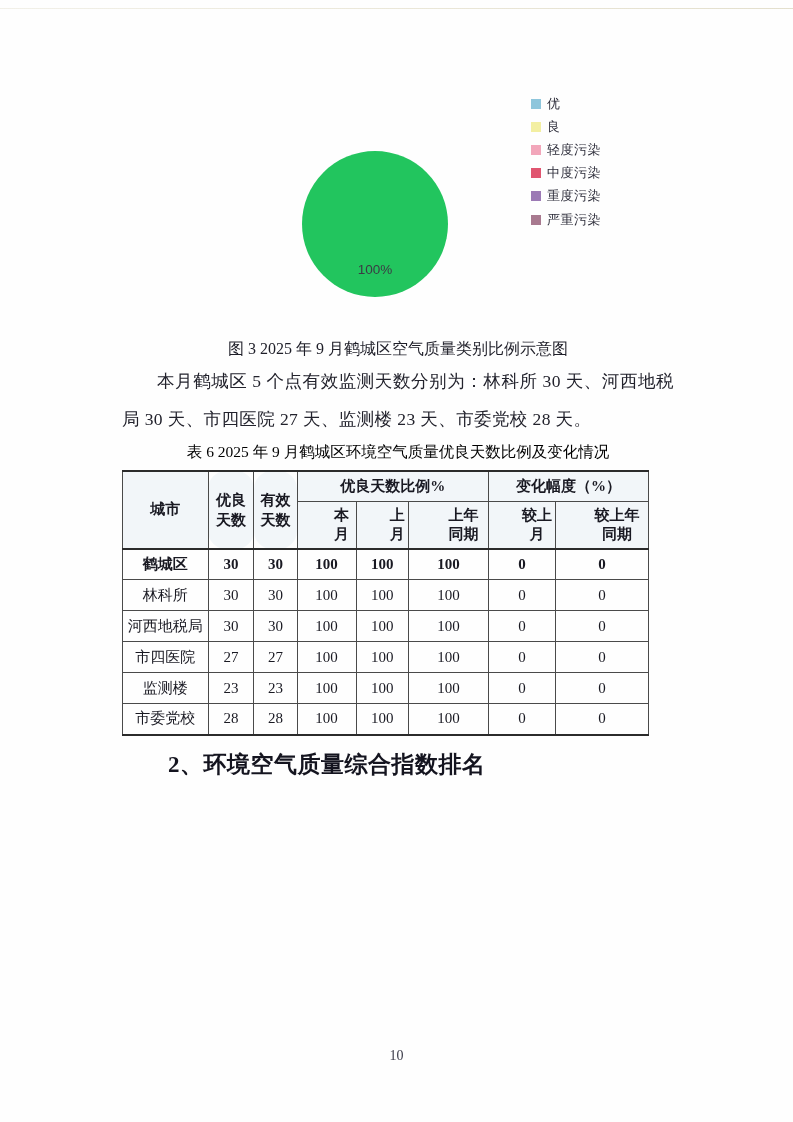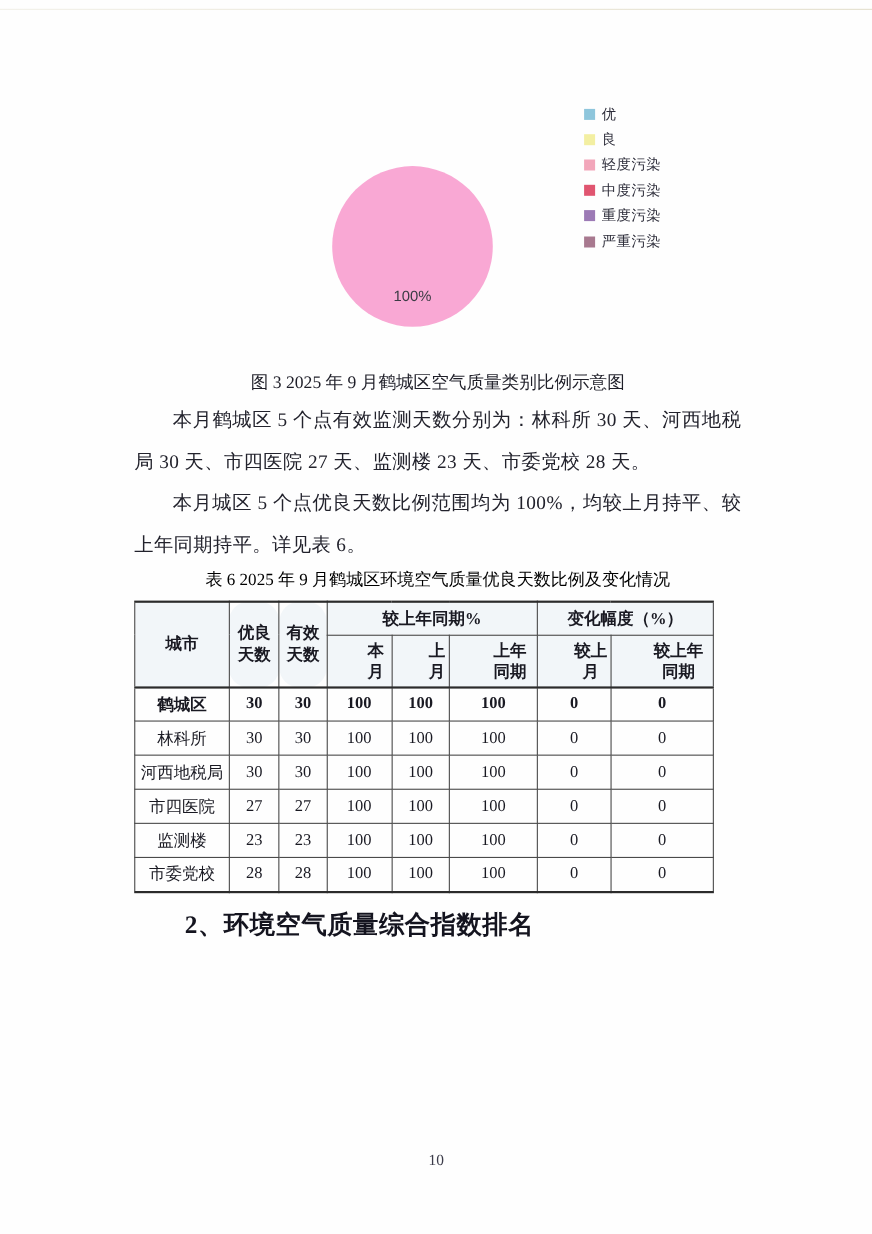--- a/index.html
+++ b/index.html
@@ -86,21 +86,21 @@
 </style>
 </head>
 <body>
 
 <div class="page">
   <div class="scan-line-top"></div>
 
   <div class="content">
 
     <div class="chart-area">
-      <div class="pie" id="pie" style="background: #f9a8d4;">
+      <div class="pie" id="pie" style="background: #22c55e;">
         <div class="pie-label">100%</div>
       </div>
       <div class="legend" id="legend">
           <div class="legend-item">
             <span class="legend-swatch" style="background: rgb(142, 198, 220);"></span>
             <span class="legend-label">优</span>
           </div>
           <div class="legend-item">
             <span class="legend-swatch" style="background: rgb(243, 239, 162);"></span>
             <span class="legend-label">良</span>
@@ -120,21 +120,20 @@
           <div class="legend-item">
             <span class="legend-swatch" style="background: rgb(168, 121, 143);"></span>
             <span class="legend-label">严重污染</span>
           </div>
         </div>
     </div>
 
     <div class="fig-caption">图 3 2025 年 9 月鹤城区空气质量类别比例示意图</div>
 
     <p class="para">本月鹤城区 5 个点有效监测天数分别为：林科所 30 天、河西地税局 30 天、市四医院 27 天、监测楼 23 天、市委党校 28 天。</p>
-    <p class="para">本月城区 5 个点优良天数比例范围均为 100%，均较上月持平、较上年同期持平。详见表 6。</p>
 
     <div class="tbl-caption">表 6 2025 年 9 月鹤城区环境空气质量优良天数比例及变化情况</div>
 
     <table class="air">
       <colgroup>
         <col style="width:16.3%">
           <col style="width:8.7%">
           <col style="width:8.2%">
         <col style="width:11.2%">
           <col style="width:10%">
@@ -142,21 +141,21 @@
         <col style="width:12.7%">
           <col style="width:17.7%">
       </colgroup>
       <thead>
         <tr>
           <th rowspan="2">城市</th>
           <th rowspan="2" class="pre-line">优良
 天数</th>
           <th rowspan="2" class="pre-line">有效
 天数</th>
-          <th colspan="3">较上年同期%</th>
+          <th colspan="3">优良天数比例%</th>
           <th colspan="2">变化幅度（%）</th>
         </tr>
         <tr class="sub">
           <th>本月</th>
           <th>上月</th>
           <th>上年同期</th>
           <th>较上月</th>
           <th>较上年同期</th>
         </tr>
       </thead>

